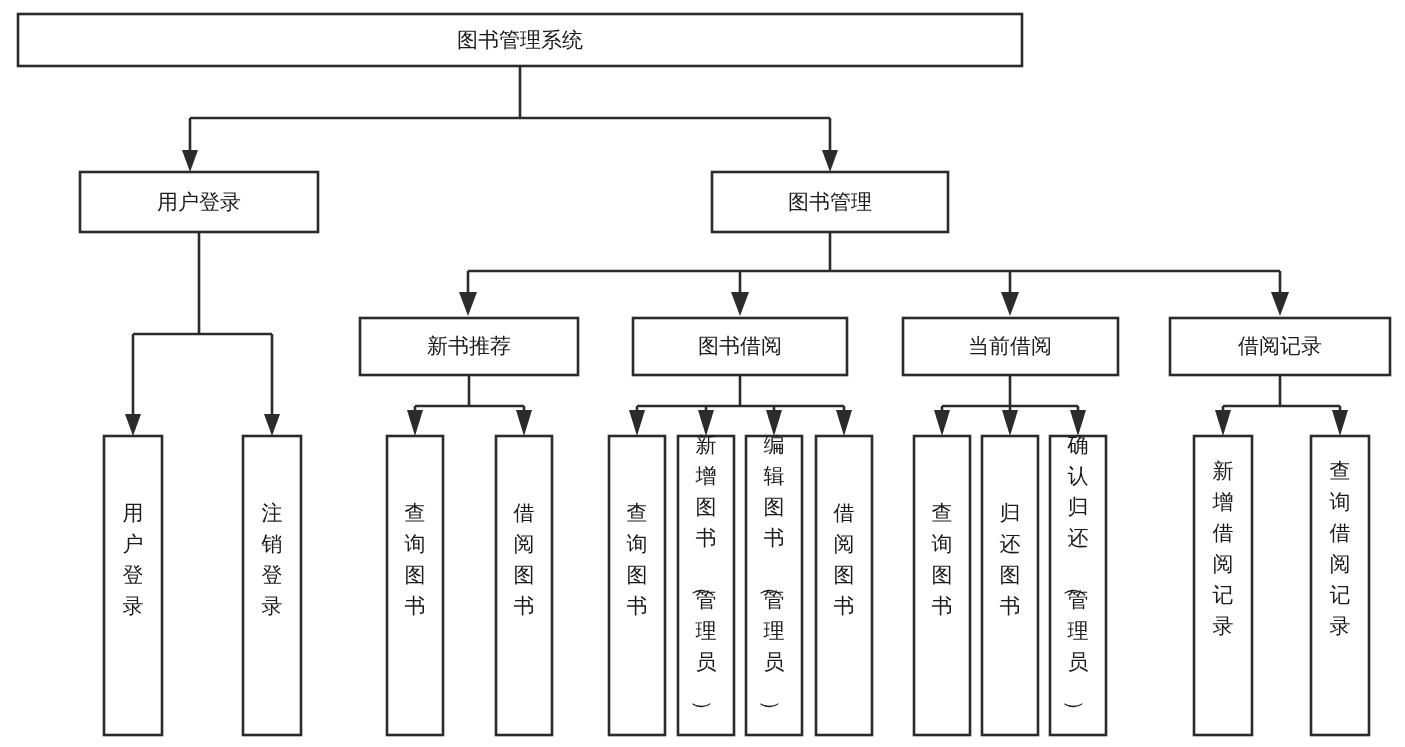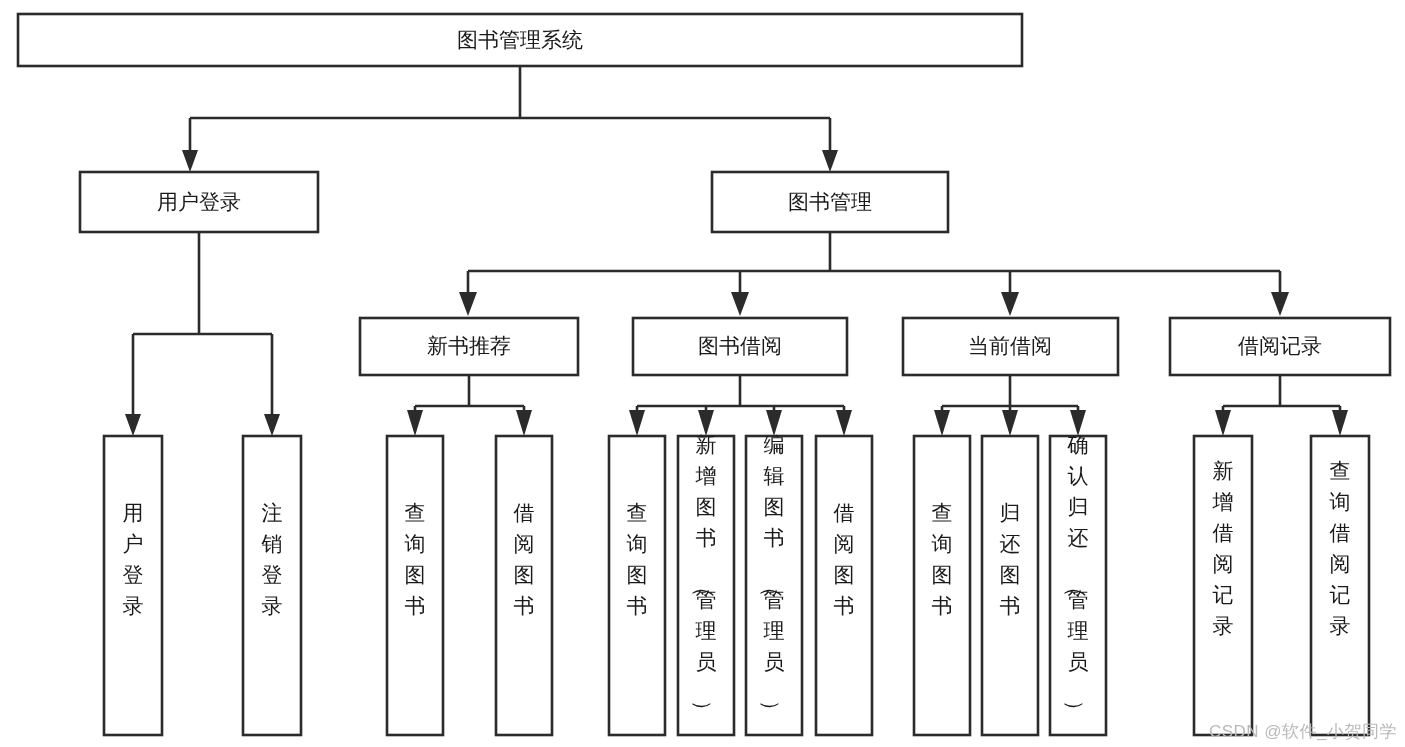--- a/index.html
+++ b/index.html
@@ -184,14 +184,13 @@
       <rect class="node-box" x="1194" y="436" width="58" height="299"></rect>
       <text class="leaf-label" x="1223" y="478"><tspan x="1223" y="478">新</tspan><tspan x="1223" y="509">增</tspan><tspan x="1223" y="540">借</tspan><tspan x="1223" y="571">阅</tspan><tspan x="1223" y="602">记</tspan><tspan x="1223" y="633">录</tspan></text>
     </g>
     <g>
       <rect class="node-box" x="1311" y="436" width="58" height="299"></rect>
       <text class="leaf-label" x="1340" y="478"><tspan x="1340" y="478">查</tspan><tspan x="1340" y="509">询</tspan><tspan x="1340" y="540">借</tspan><tspan x="1340" y="571">阅</tspan><tspan x="1340" y="602">记</tspan><tspan x="1340" y="633">录</tspan></text>
     </g>
 
   </svg>
 
-  <div class="watermark">CSDN @软件_小贺同学</div>
 </div>
 
 </body></html>

